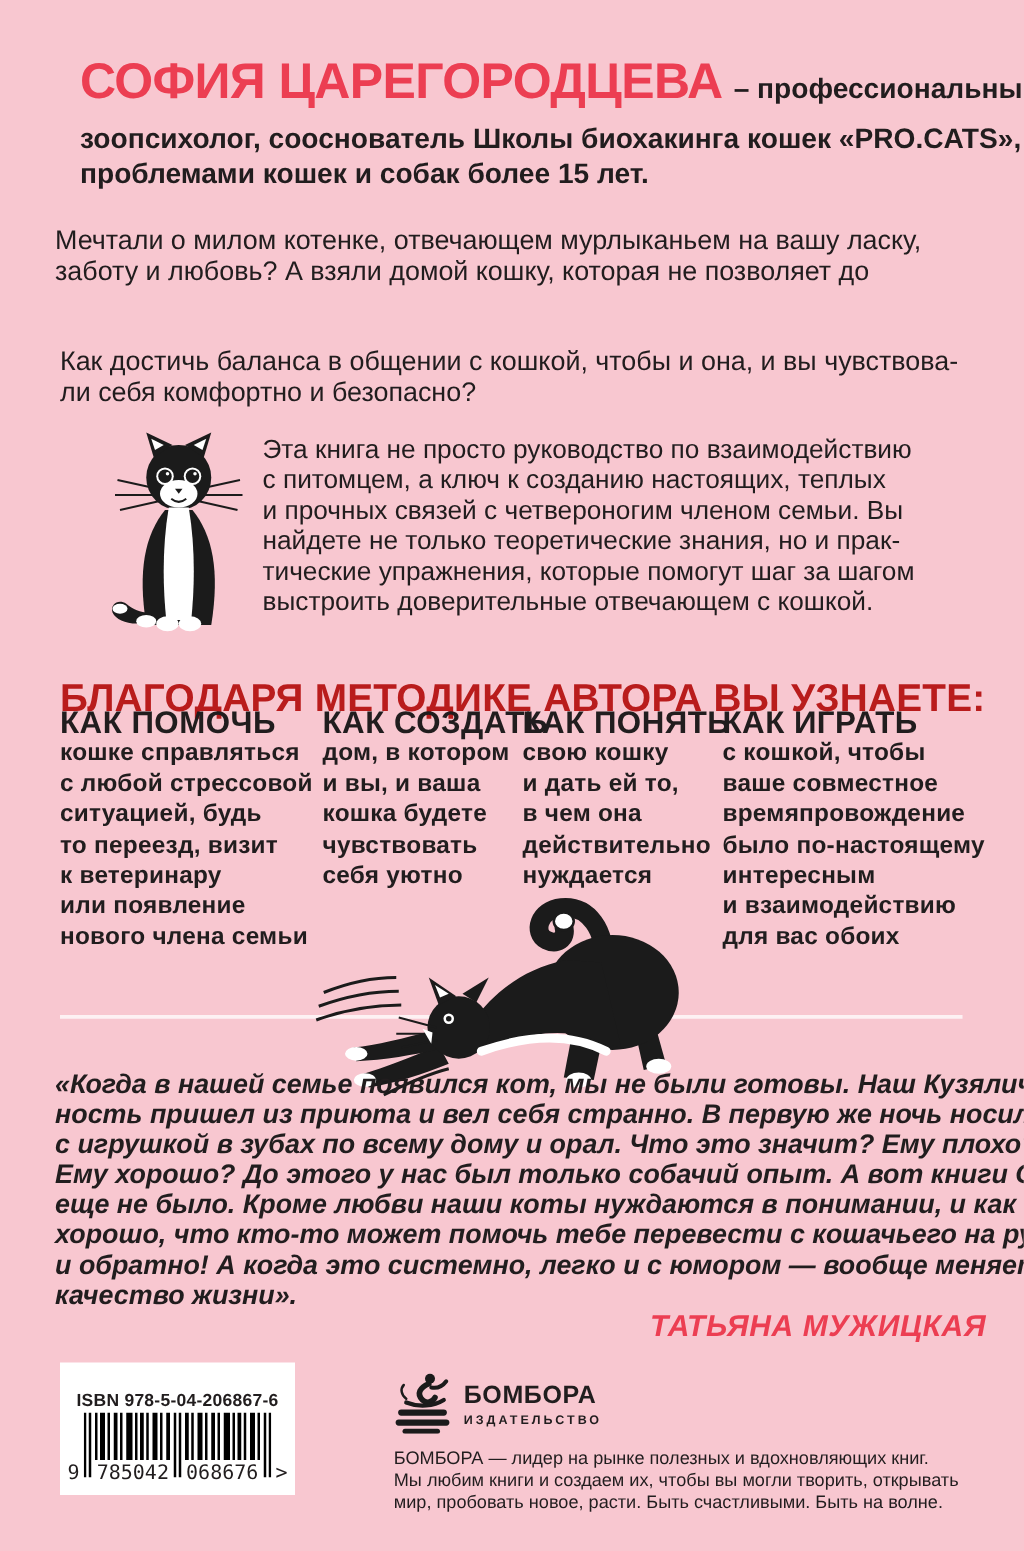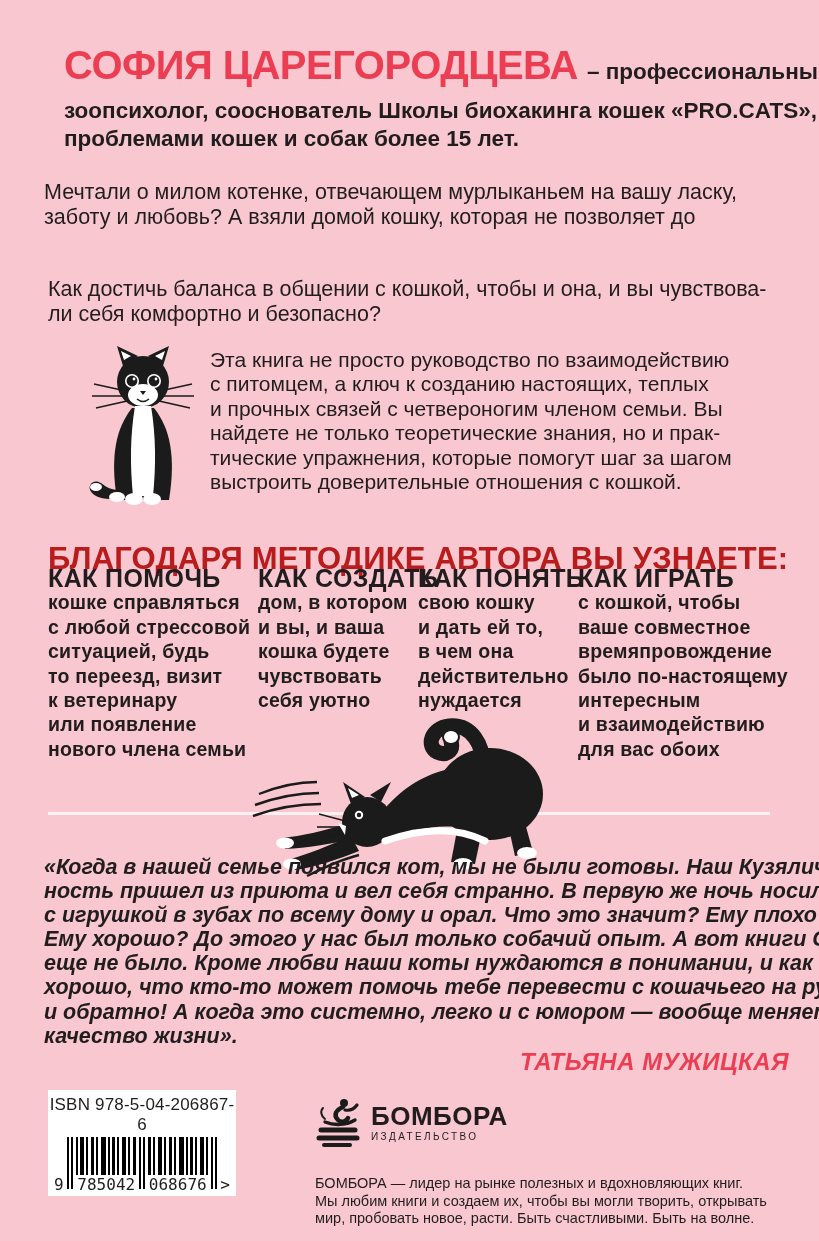--- a/index.html
+++ b/index.html
@@ -33,31 +33,31 @@
   
   .divider{position:absolute;left:48px;top:812px;width:722px;height:3px;background:#fdf1f3;}
   .stretch-cat{position:absolute;left:245px;top:710px;width:320px;height:168px;}
 
   
   .review{position:absolute;left:44px;top:855px;width:756px;font-size:21.5px;font-style:italic;font-weight:bold;line-height:24.1px;}
   .review-author{position:absolute;right:30px;top:1048px;font-size:24px;font-weight:bold;font-style:italic;color:#ec3e52;letter-spacing:0.5px;}
 
   
   .barcode-box{position:absolute;left:48px;top:1090px;width:188px;height:106px;background:#ffffff;text-align:center;}
-  .isbn-label{font-size:17px;padding-top:5px;letter-spacing:0.2px;}
+  .isbn-label{font-size:14px;padding-top:22px;letter-spacing:0.2px;font-weight:bold;}
   .bars{width:150px;height:52px;margin:2px auto 0;display:block;}
   .barcode-digits{display:flex;justify-content:space-between;width:178px;margin:-14px auto 0;font-family:"DejaVu Sans Mono",monospace;font-size:16px;background:transparent;}
   .barcode-digits span{background:#fff;padding:0 1px;}
 
   
   .publisher{position:absolute;left:315px;top:1096px;width:478px;}
   .logo-row{display:flex;align-items:center;gap:10px;height:52px;}
-  .logo-name{font-size:26px;font-weight:bold;letter-spacing:0.5px;line-height:26px;}
-  .logo-sub{font-size:10px;font-weight:normal;letter-spacing:2.4px;margin-top:2px;}
-  .publisher-lines{margin-top:27px;font-size:14.5px;line-height:17.6px;}
+  .logo-name{font-size:20px;font-weight:bold;letter-spacing:0.5px;line-height:26px;}
+  .logo-sub{font-size:10px;font-weight:bold;letter-spacing:2.4px;margin-top:2px;}
+  .publisher-lines{margin-top:11px;font-size:14.5px;line-height:17.6px;}
 </style>
 </head>
 <body>
 
 <section class="author-intro">
   <div class="intro-line1">
     <span class="author-name">СОФИЯ ЦАРЕГОРОДЦЕВА</span><span class="title-suffix">– профессиональный</span>
   </div>
   <div class="intro-line line">зоопсихолог, сооснователь Школы биохакинга кошек «PRO.CATS»,</div>
   <div class="intro-line line">проблемами кошек и собак более 15 лет.</div>
@@ -104,21 +104,21 @@
   <ellipse cx="48" cy="155" rx="9" ry="6" fill="#ffffff"></ellipse>
   <ellipse cx="66" cy="155" rx="9" ry="6" fill="#ffffff"></ellipse>
 </svg>
 
 <section class="about-book">
   <div class="line">Эта книга не просто руководство по взаимодействию</div>
   <div class="line">с питомцем, а ключ к созданию настоящих, теплых</div>
   <div class="line">и прочных связей с четвероногим членом семьи. Вы</div>
   <div class="line">найдете не только теоретические знания, но и прак-</div>
   <div class="line">тические упражнения, которые помогут шаг за шагом</div>
-  <div class="line">выстроить доверительные отношения с кошкой.</div>
+  <div class="line">выстроить доверительные отвечающем с кошкой.</div>
 </section>
 
 <h1 class="benefits-heading">БЛАГОДАРЯ МЕТОДИКЕ АВТОРА ВЫ УЗНАЕТЕ:</h1>
 
 <section class="columns">
   <div class="col">
     <div class="col-title line">КАК ПОМОЧЬ</div>
     <div class="col-line line">кошке справляться</div>
     <div class="col-line line">с любой стрессовой</div>
     <div class="col-line line">ситуацией, будь</div>

